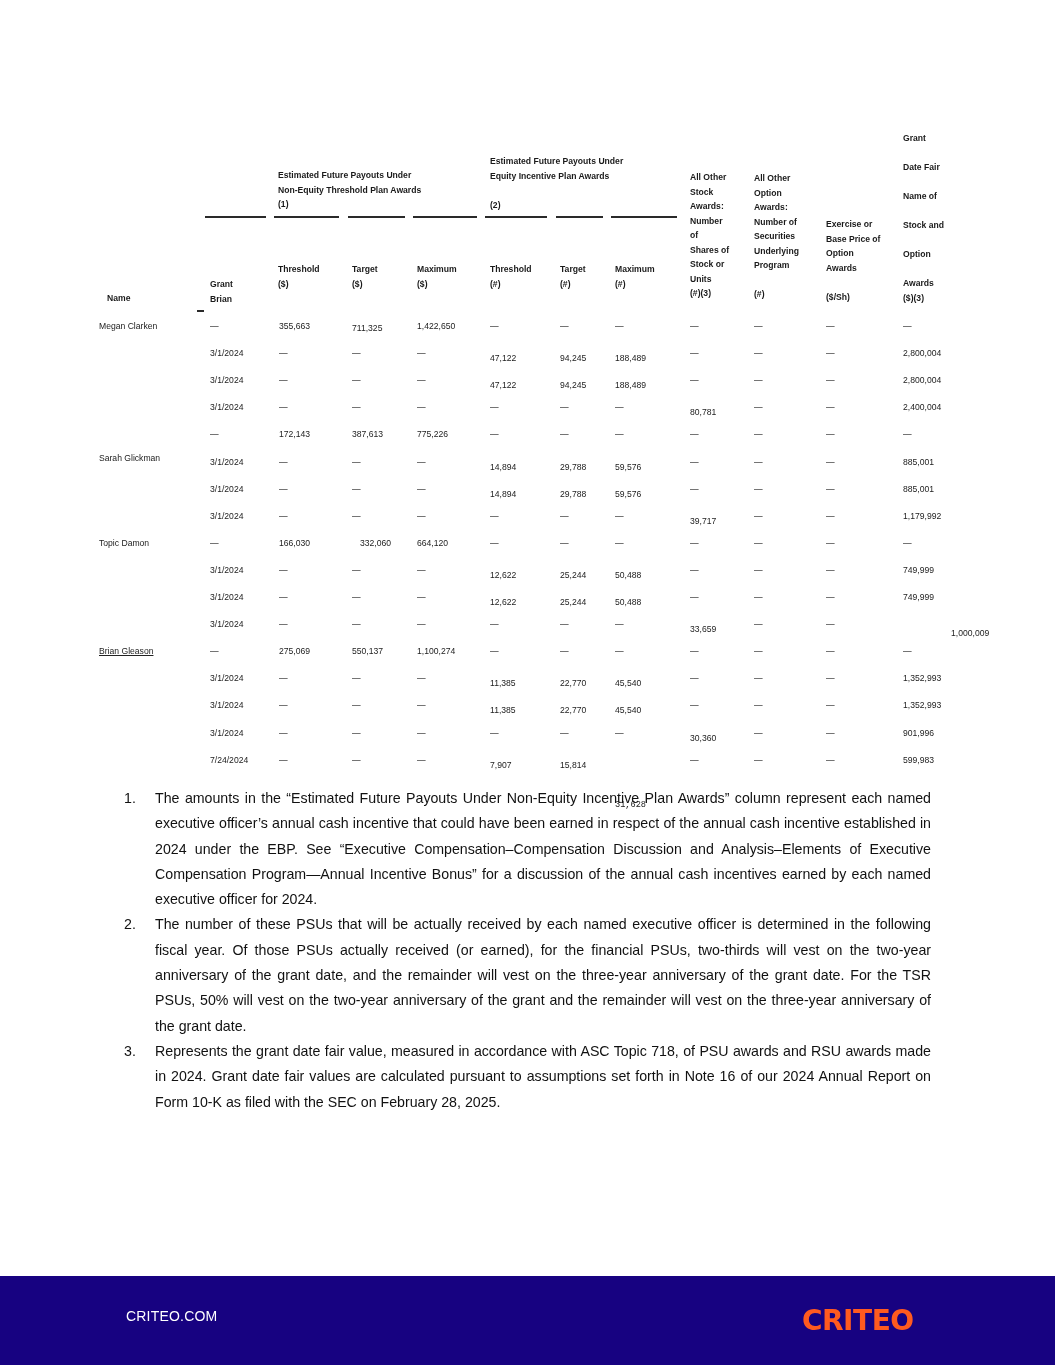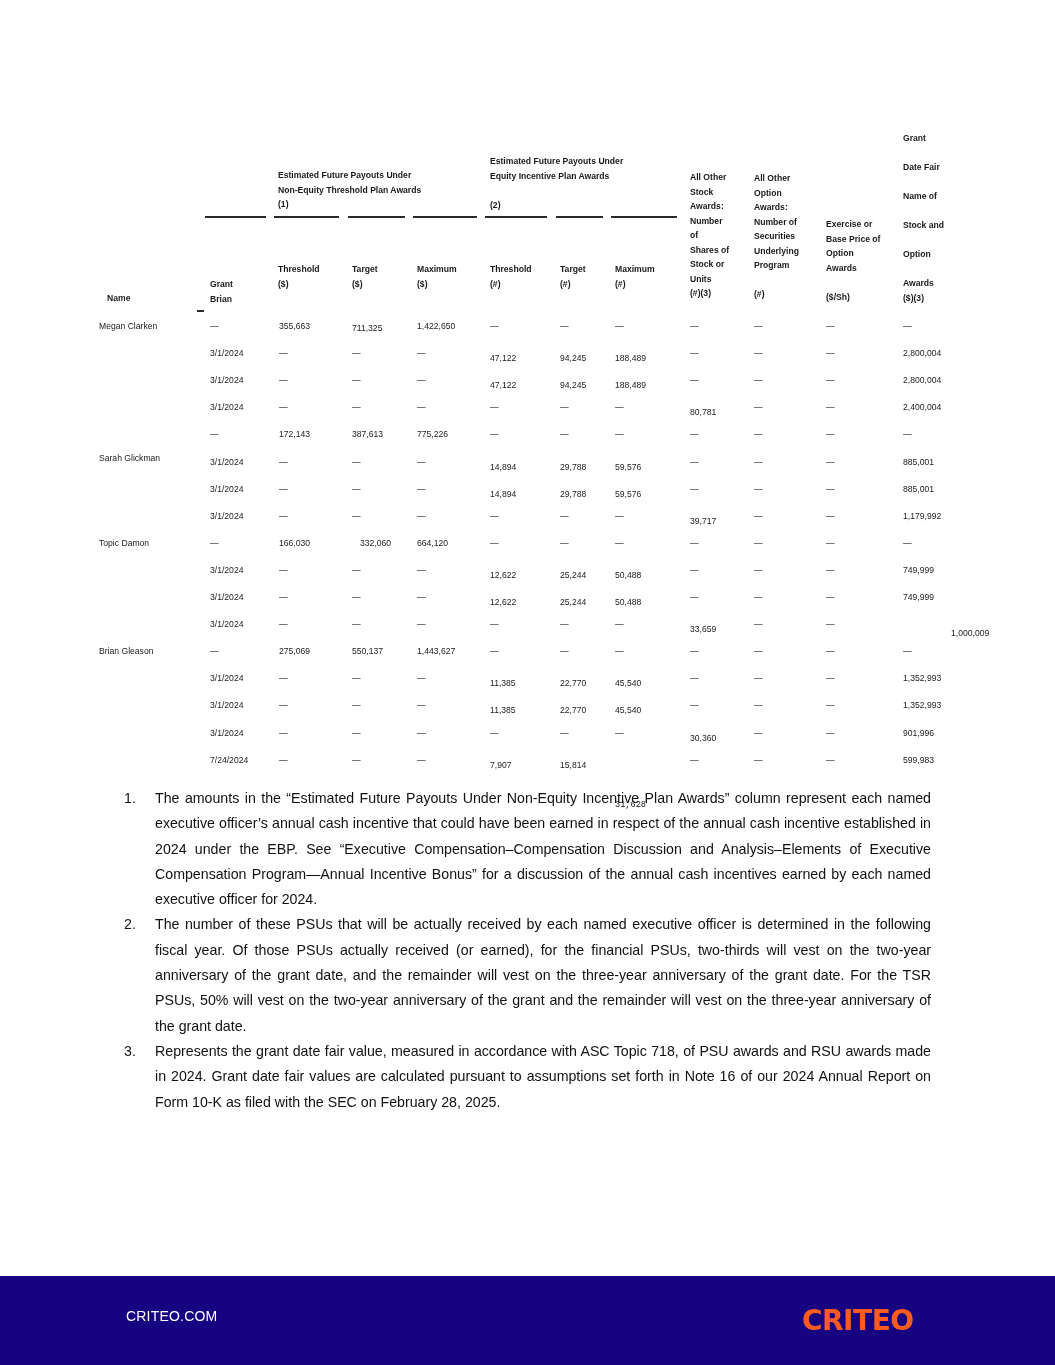--- a/index.html
+++ b/index.html
@@ -282,25 +282,25 @@
       <div class="cell" style="left: 417px; top: 619.1px;">—</div>
       <div class="cell" style="left: 490px; top: 619.1px;">—</div>
       <div class="cell" style="left: 560px; top: 619.1px;">—</div>
       <div class="cell" style="left: 615px; top: 619.1px;">—</div>
       <div class="cell" style="left: 690px; top: 624.1px;">33,659</div>
       <div class="cell" style="left: 754px; top: 619.1px;">—</div>
       <div class="cell" style="left: 826px; top: 619.1px;">—</div>
       <div class="cell" style="left: 903px; top: 628px; margin-left: 48px;">1,000,009</div>
     </div>
     <div>
-      <div class="cell" style="left: 99px; top: 646.2px;">Brian Gleason</div>
+      <div class="cell" style="left: 99px; top: 646.2px; text-decoration: underline;">Brian Gleason</div>
       <div class="cell" style="left: 210px; top: 646.2px;">—</div>
       <div class="cell" style="left: 279px; top: 646.2px;">275,069</div>
       <div class="cell" style="left: 352px; top: 646.2px;">550,137</div>
-      <div class="cell" style="left: 417px; top: 646.2px;">1,443,627</div>
+      <div class="cell" style="left: 417px; top: 646.2px;">1,100,274</div>
       <div class="cell" style="left: 490px; top: 646.2px;">—</div>
       <div class="cell" style="left: 560px; top: 646.2px;">—</div>
       <div class="cell" style="left: 615px; top: 646.2px;">—</div>
       <div class="cell" style="left: 690px; top: 646.2px;">—</div>
       <div class="cell" style="left: 754px; top: 646.2px;">—</div>
       <div class="cell" style="left: 826px; top: 646.2px;">—</div>
       <div class="cell" style="left: 903px; top: 646.2px;">—</div>
     </div>
     <div>
       <div class="cell" style="left: 99px; top: 673.3px;">&nbsp;</div>

